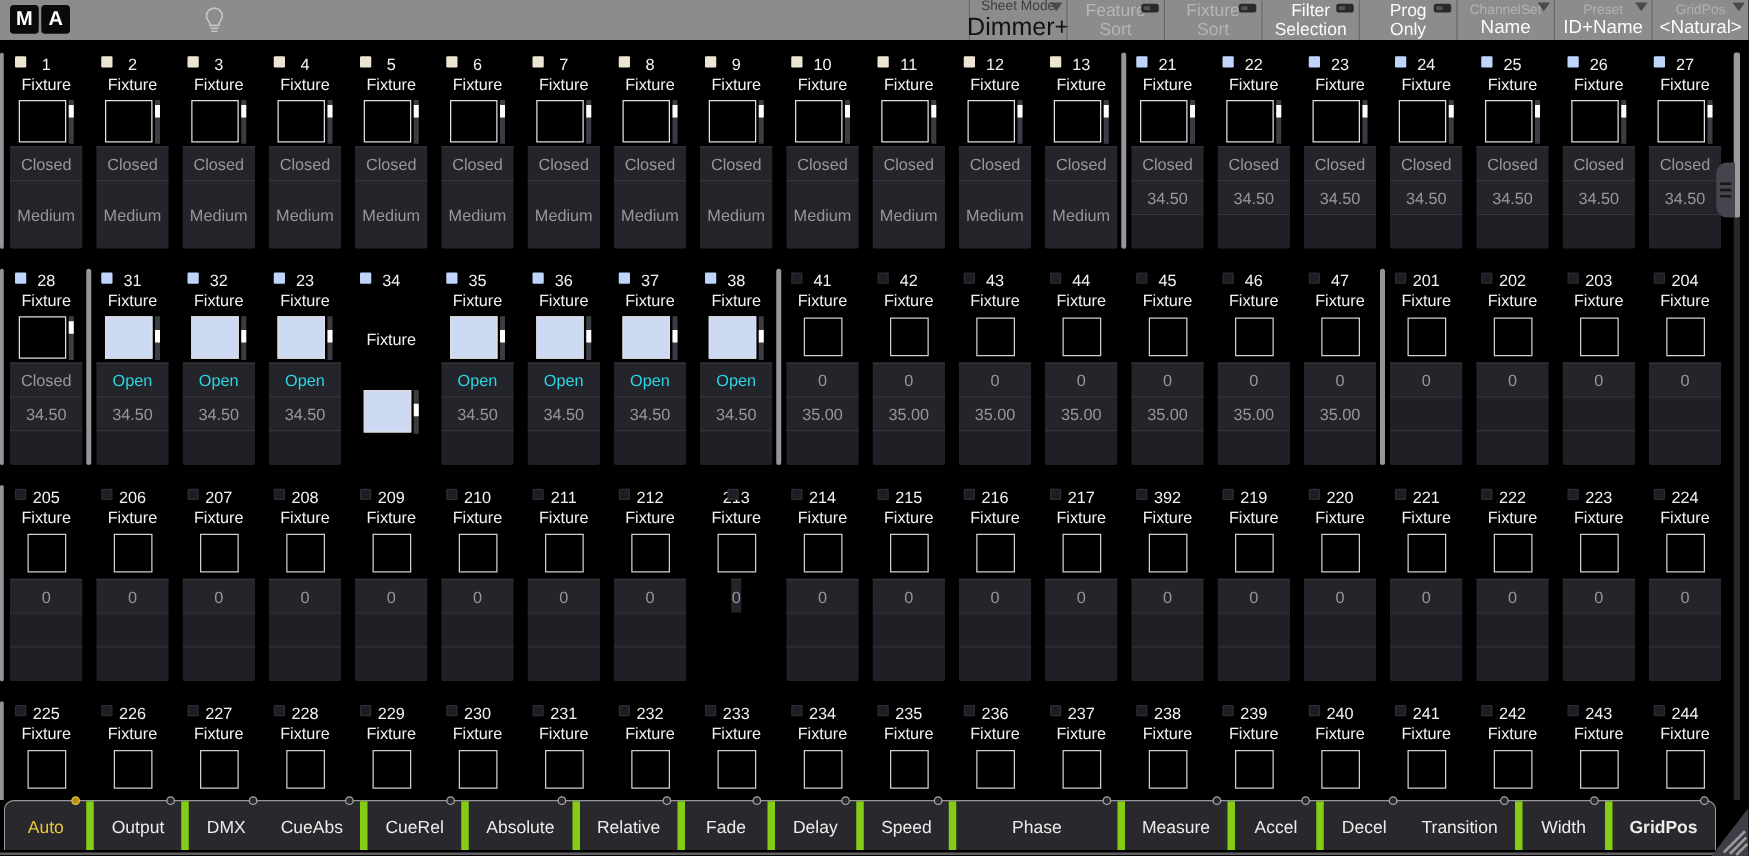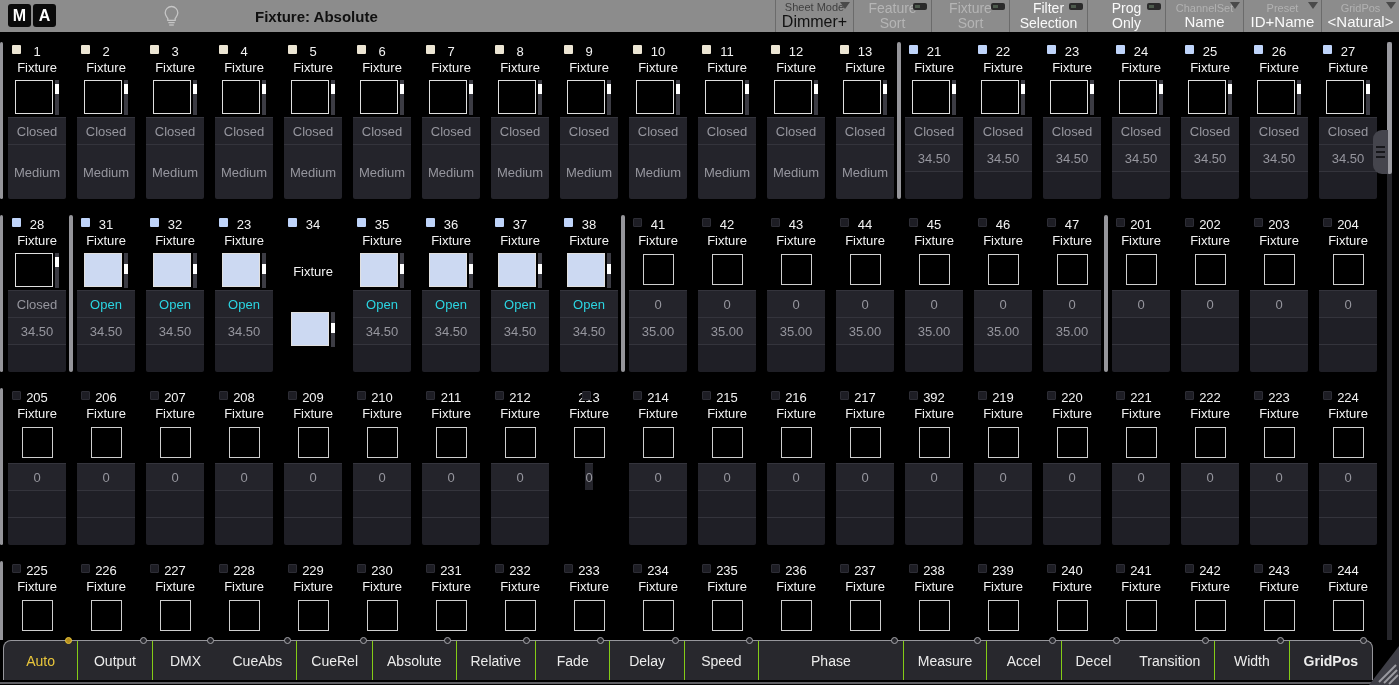--- a/index.html
+++ b/index.html
@@ -14,21 +14,21 @@
            display:flex;align-items:center;justify-content:center;border-radius:3px;}
   .bulb{position:absolute;left:162px;top:5px;}
   .tb-title{position:absolute;left:255px;top:0;height:32px;display:flex;align-items:center;
             font-size:15px;font-weight:bold;color:#101010;}
   .tb-buttons{position:absolute;right:0;top:0;height:32px;display:flex;}
   .tb-btn{width:78px;height:32px;border-left:1px solid #6b6b6b;position:relative;
           display:flex;flex-direction:column;align-items:center;justify-content:center;line-height:1.1;}
   .tb-btn .l1{font-size:11px;}
   .tb-btn .l2{font-size:14px;}
   .tb-btn.style-dark-top .l1{color:#3f3f3f;}
-  .tb-btn.style-dark-top .l2{color:#121212;font-size:16px;}
+  .tb-btn.style-dark-top .l2{color:#121212;font-size:20px;}
   .tb-btn.style-dim .l1,.tb-btn.style-dim .l2{color:#b5b5b5;font-size:14px;}
   .tb-btn.style-bright .l1,.tb-btn.style-bright .l2{color:#fafafa;font-size:14px;}
   .tb-btn.style-label-top .l1{color:#b2b2b2;}
   .tb-btn.style-label-top .l2{color:#fafafa;font-size:15px;}
   .ind-dropdown{position:absolute;top:2px;right:3px;width:0;height:0;
                 border-left:5px solid transparent;border-right:5px solid transparent;border-top:7px solid #4a4a4a;}
   .ind-toggle{position:absolute;top:3px;right:4px;width:14px;height:7px;background:#2a2a2a;border-radius:2px;}
   .ind-toggle span{position:absolute;left:2px;top:2px;width:5px;height:3px;background:#4c5a4c;}
 
   
@@ -60,21 +60,21 @@
   .scroll-track{position:absolute;left:1387px;top:42px;width:5px;height:598px;background:#26262b;}
   .scroll-handle{position:absolute;left:1387px;top:42px;width:5px;height:132px;background:#9a9aa0;border-radius:2px;}
   .scroll-grip{position:absolute;left:1373px;top:130px;width:15px;height:44px;background:#45454d;
                border-radius:9px 0 0 9px;display:flex;flex-direction:column;justify-content:center;
                align-items:center;gap:3px;}
   .scroll-grip span{width:9px;height:2px;background:#17171b;}
 
   
   .tabbar{position:absolute;left:3px;top:640px;width:1370px;height:40px;background:#28282d;
           border:1px solid #96969b;border-bottom:none;border-radius:8px 8px 0 0;display:flex;overflow:visible;}
-  .tabgroup{display:flex;border-right:1px solid #84cc16;}
+  .tabgroup{display:flex;border-right:6px solid #84cc16;}
   .tabgroup:last-child{border-right:none;}
   .tab{position:relative;flex:1;display:flex;align-items:center;justify-content:center;
        color:#ececec;font-size:14px;padding:0 14px;white-space:nowrap;}
   .tab .dot{position:absolute;top:-4px;right:5px;width:7px;height:7px;border-radius:50%;
             background:#28282d;border:1px solid #a8a8ad;}
   .tab.active{color:#e9c63b;}
   .tab.active .dot{border-color:#e9c63b;background:#b68f1e;}
   .bottom-line{position:absolute;left:0;top:682px;width:1399px;height:2px;background:#606065;}
   .corner-grip{position:absolute;right:0;top:646px;width:30px;height:39px;}
 </style>
@@ -88,21 +88,20 @@
       <div class="logobox">M</div>
       <div class="logobox">A</div>
     </div>
     <div class="bulb">
       <svg width="19" height="22" viewBox="0 0 19 22">
         <path d="M9.5 1.5 a6.3 6.3 0 0 1 6.3 6.3 c0 2.6-1.6 4-2.6 5.6 l0 1.9 -7.4 0 0 -1.9 c-1-1.6-2.6-3-2.6-5.6 A6.3 6.3 0 0 1 9.5 1.5 Z" fill="none" stroke="#c6c6c6" stroke-width="1.3"></path>
         <line x1="6.3" y1="17.6" x2="12.7" y2="17.6" stroke="#c6c6c6" stroke-width="1.3"></line>
         <line x1="7.2" y1="20" x2="11.8" y2="20" stroke="#c6c6c6" stroke-width="1.3"></line>
       </svg>
     </div>
-    <div class="tb-title">Fixture: Absolute</div>
     <div class="tb-buttons" id="tb-buttons">
         <div class="tb-btn style-dark-top">
           <div class="ind-dropdown"></div>
           <div class="l1">Sheet Mode</div>
           <div class="l2">Dimmer+</div>
         </div>
         <div class="tb-btn style-dim">
           <div class="ind-toggle">
             <span></span>
           </div>

